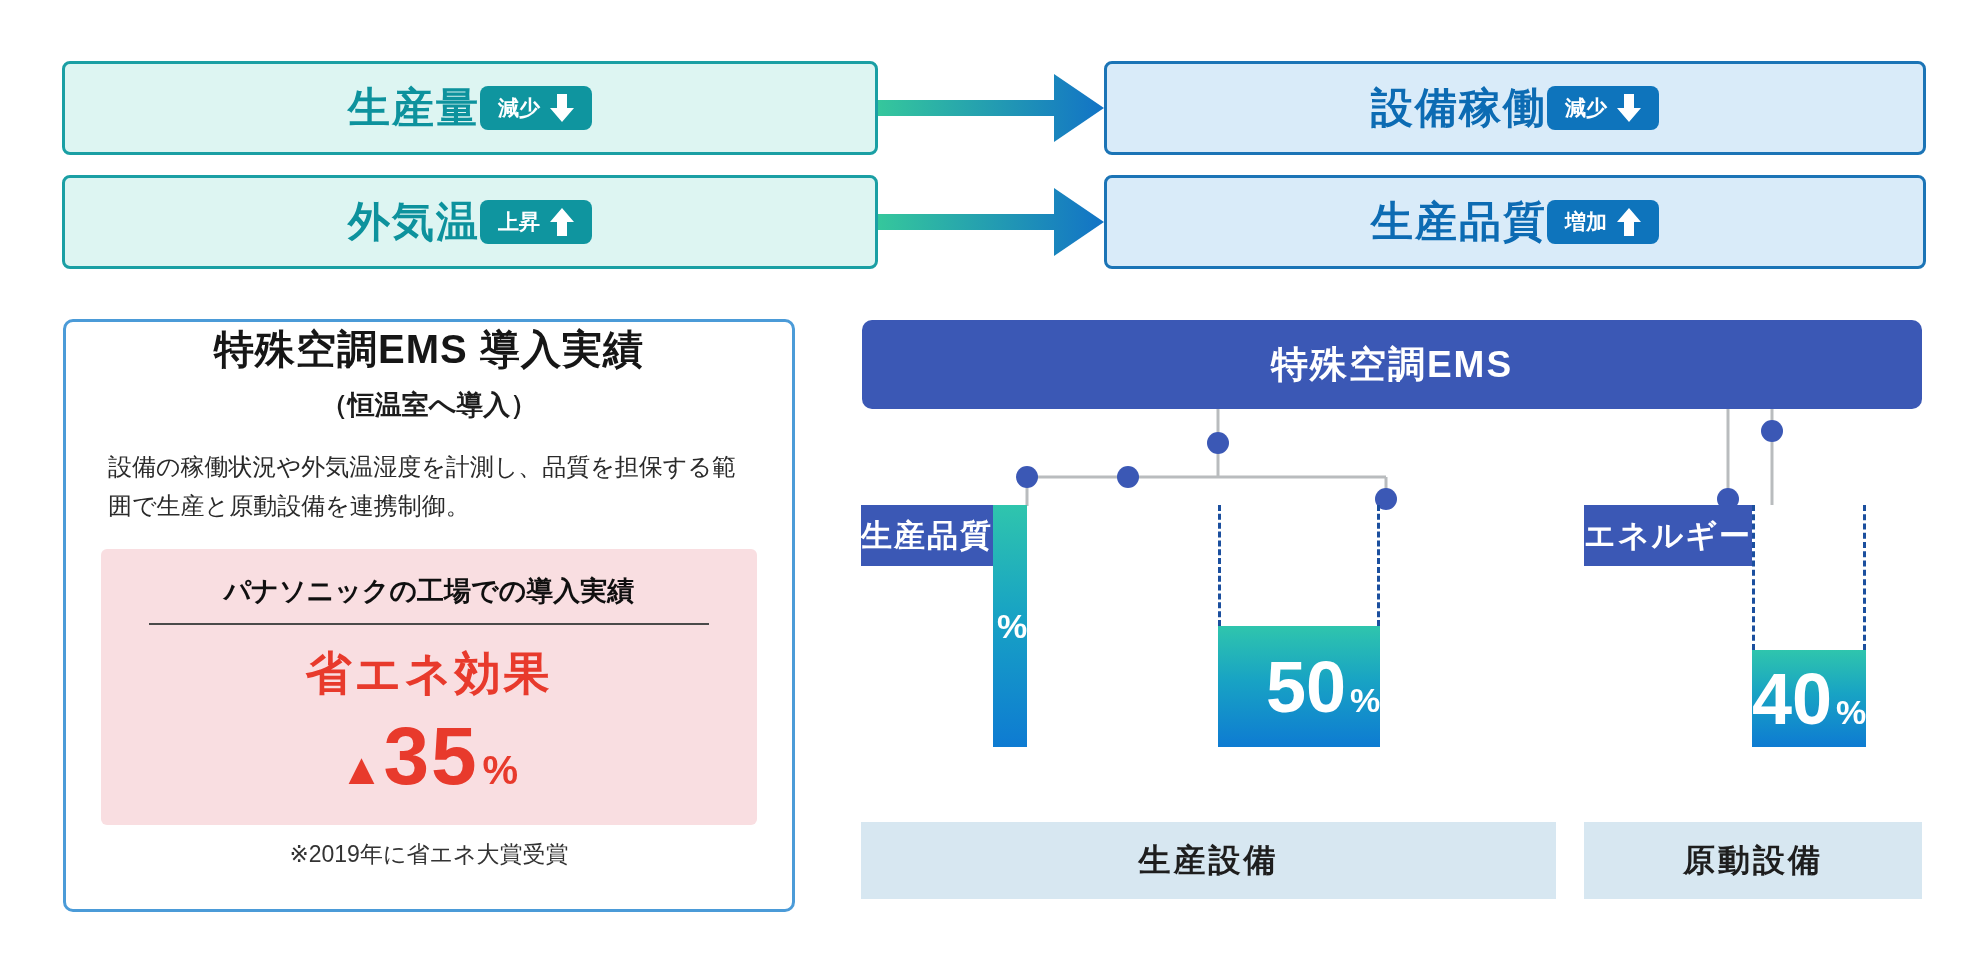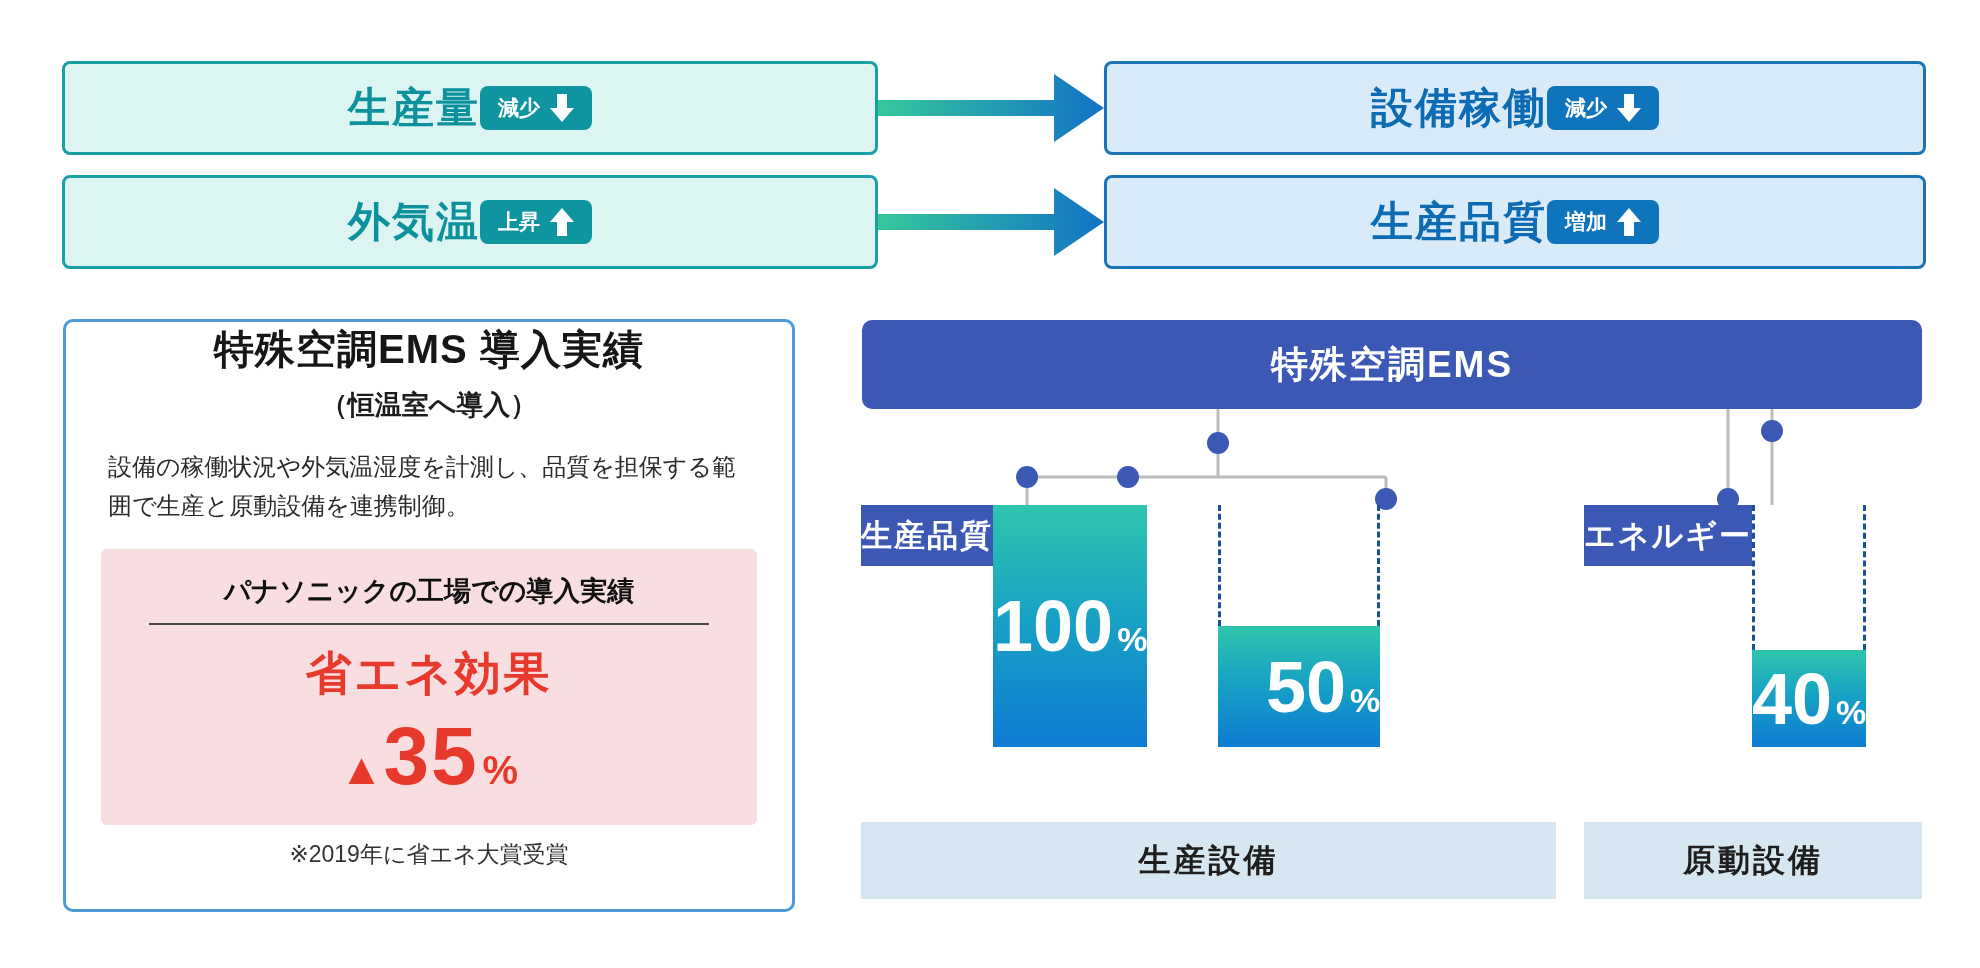--- a/index.html
+++ b/index.html
@@ -159,21 +159,20 @@
       <circle cx="1772" cy="431" r="11"></circle>
     </g>
   </svg>
 
   <div class="col" style="left:861px;width:332px">
     <div class="col-head">生産品質</div>
     <div class="col-body">
       <div class="col-empty"></div>
       <div class="col-fill" style="height: 100%;">
         <div class="pct">
-          <span class="num">100</span>
           <span class="unit">%</span>
         </div>
       </div>
     </div>
   </div>
 
   <div class="col dashed" style="left:1218px;width:338px">
     <div class="col-body">
       <div class="col-empty"></div>
       <div class="col-fill" style="height: 50%; padding-left: 48px;">

